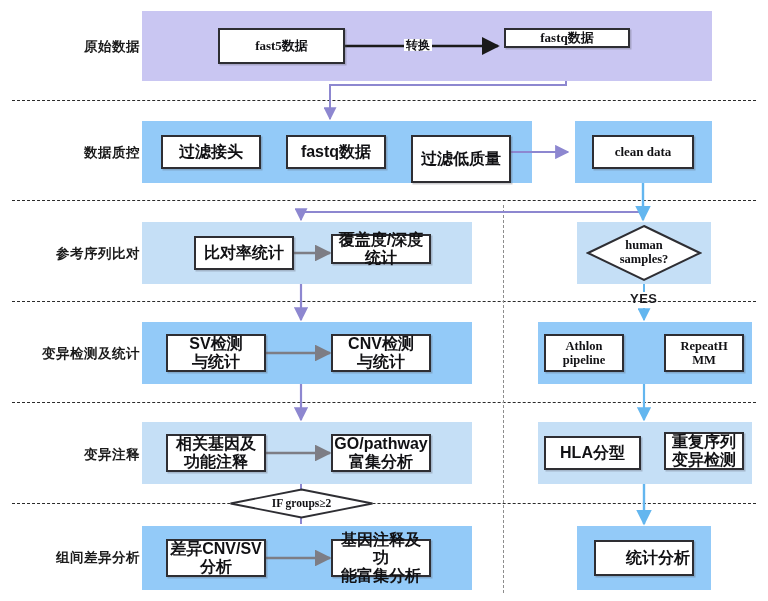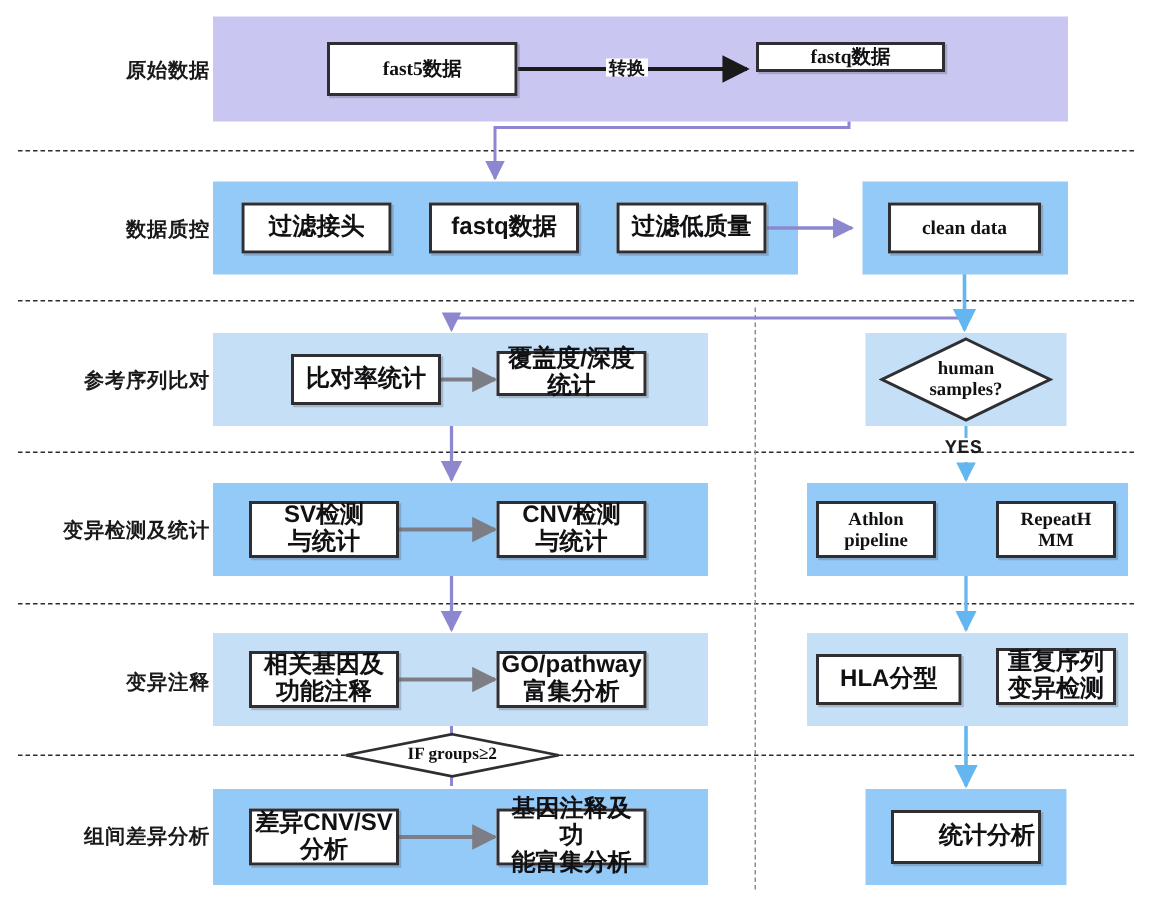--- a/index.html
+++ b/index.html
@@ -97,21 +97,21 @@
     position: absolute;
     font-size: 12px;
     font-weight: 700;
     color: #141418;
     background: #ffffff;
     padding: 0 2px;
     line-height: 1;
     white-space: nowrap;
   }
   .edge-label.yes {
-    font-family: Liberation Mono, monospace;
+    font-family: Liberation Sans, sans-serif;
     background: transparent;
     color: #1c1c20;
     letter-spacing: 0.5px;
   }
 </style>
 </head>
 <body>
 
 <div id="stage">
 
@@ -205,21 +205,21 @@
   <div class="box serif" style="left:504px; top:28px; width:126px; height:20px;">
     <span class="two">fastq数据</span>
   </div>
 
   <div class="box mixed" style="left:161px; top:135px; width:100px; height:34px;">
     <span class="two">过滤接头</span>
   </div>
   <div class="box mixed" style="left:286px; top:135px; width:100px; height:34px;">
     <span class="two">fastq数据</span>
   </div>
-  <div class="box mixed" style="left:411px; top:135px; width:100px; height:34px;align-items:center;">
+  <div class="box mixed" style="left:411px; top:135px; width:100px; height:48px;align-items:center;">
     <span class="two">过滤低质量</span>
   </div>
   <div class="box serif" style="left:592px; top:135px; width:102px; height:34px;">
     <span class="two">clean data</span>
   </div>
 
   <div class="box mixed" style="left:166px; top:236px; width:100px; height:34px;margin-left:28px;">
     <span class="two">比对率统计</span>
   </div>
   <div class="box mixed" style="left:331px; top:234px; width:100px; height:30px;">

